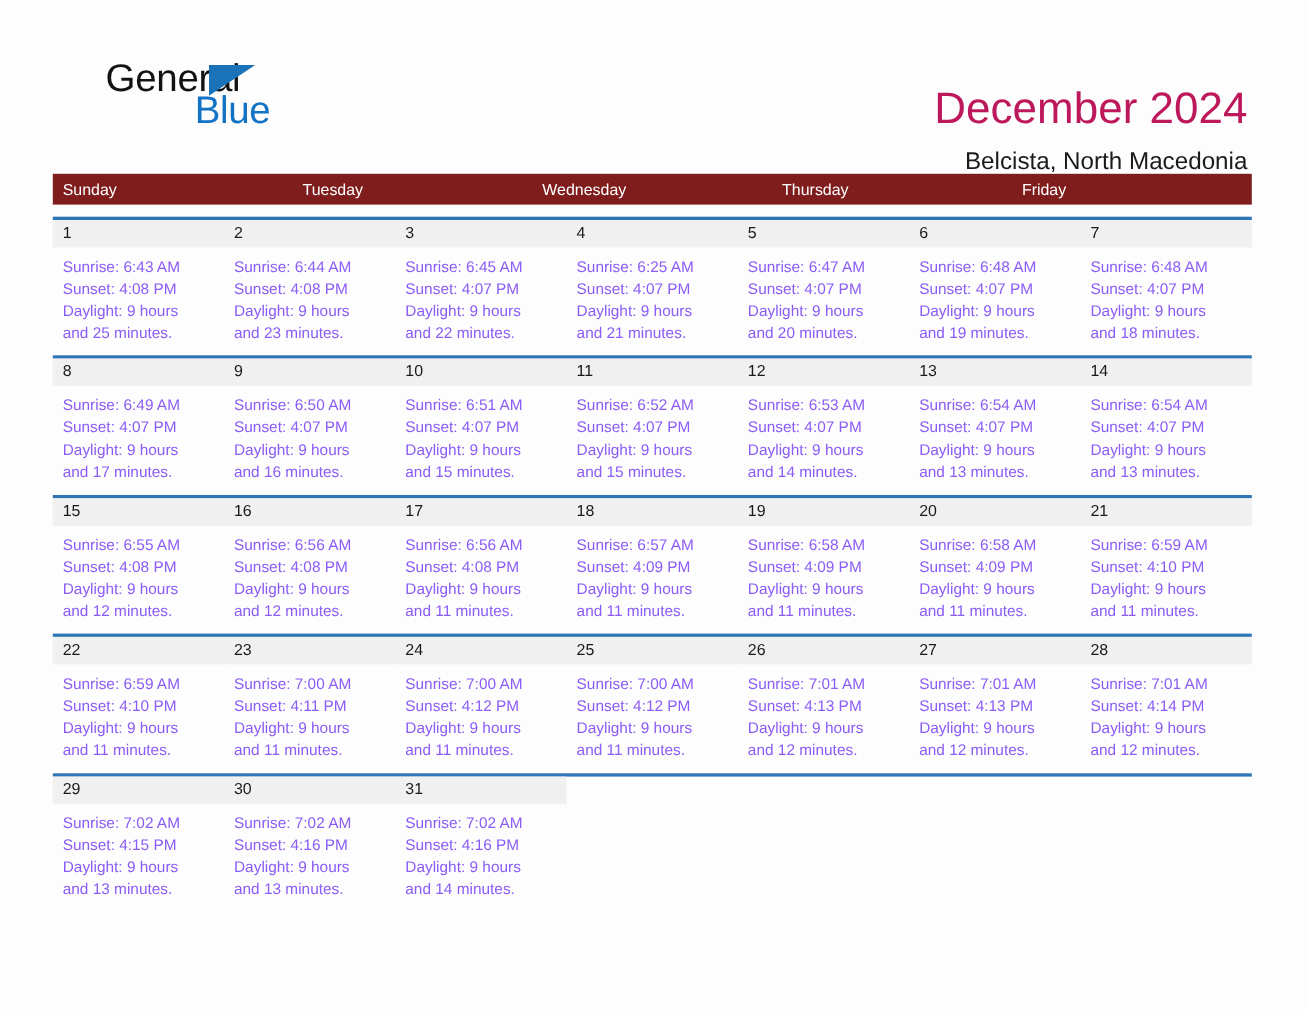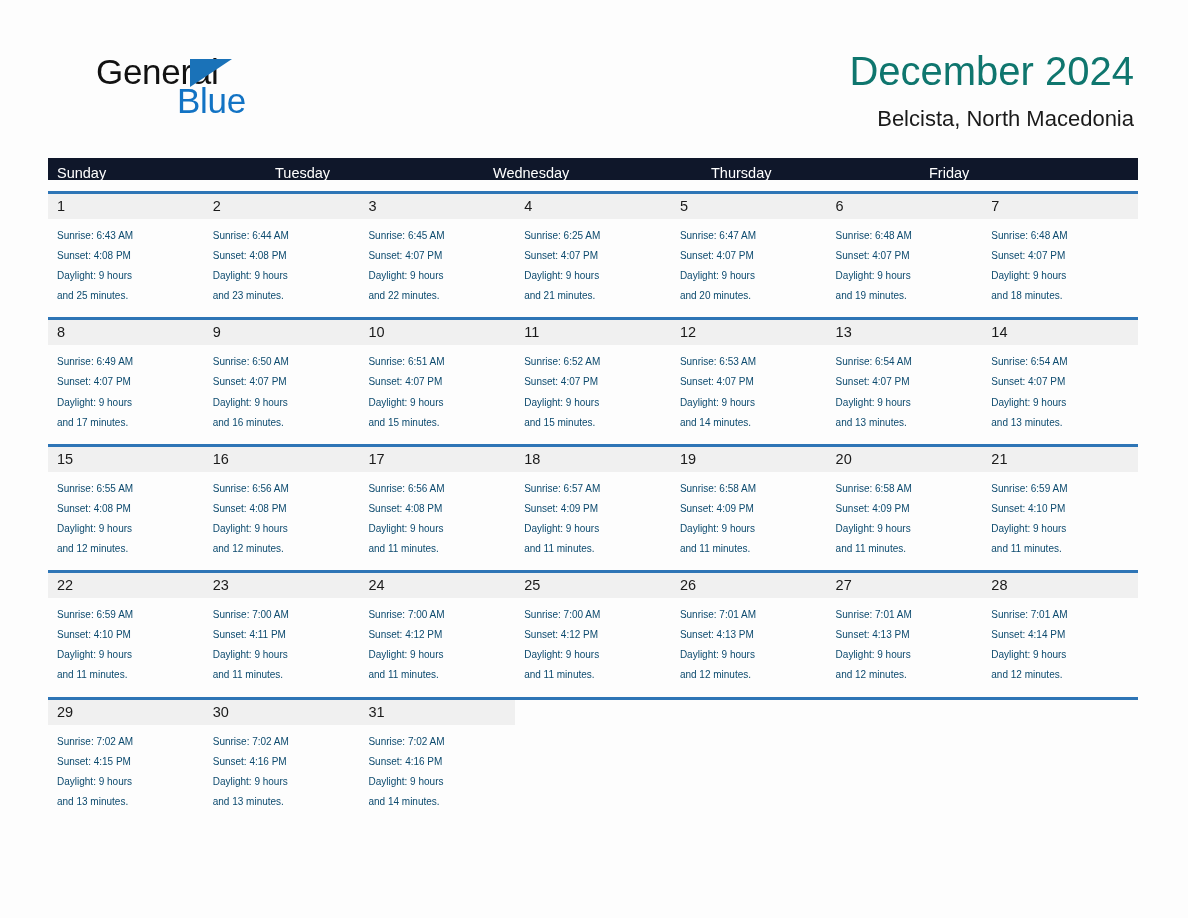--- a/index.html
+++ b/index.html
@@ -69,45 +69,46 @@
 
   .title-block {
     position: absolute;
     right: 54px;
     top: 48px;
     text-align: right;
   }
   .title {
     font-size: 40px;
     font-weight: 400;
-    color: #0f766e;
+    color: #be185d;
     line-height: 1.15;
     letter-spacing: 0px;
     white-space: nowrap;
+    margin-top: 28px;
   }
   .subtitle {
     font-size: 22px;
     font-weight: 400;
     color: #1a1a1a;
     margin-top: 12px;
     white-space: nowrap;
   }
 
   
   .calendar {
     position: absolute;
     left: 48px;
     top: 158px;
     width: 1090px;
   }
 
   .weekdays {
     display: flex;
-    background: #0f172a;
-    height: 22px;
+    background: #7f1d1d;
+    height: 28px;
   }
   .weekday {
     flex: 1 1 0;
     color: #ffffff;
     font-size: 14.5px;
     line-height: 30px;
     padding-left: 9px;
     box-sizing: border-box;
     white-space: nowrap;
   }
@@ -134,23 +135,23 @@
     padding-left: 9px;
     font-size: 14.5px;
     color: #1a1a1a;
     box-sizing: border-box;
   }
   .daycell.empty .datenum {
     background: transparent;
   }
   .daycell .info {
     padding: 7px 9px 0 9px;
-    font-size: 10px;
+    font-size: 14px;
     line-height: 20.1px;
-    color: #0c4a6e;
+    color: #8b5cf6;
   }
   .info div {
     white-space: nowrap;
   }
 </style>
 </head>
 <body>
 
 <div class="page">
 

